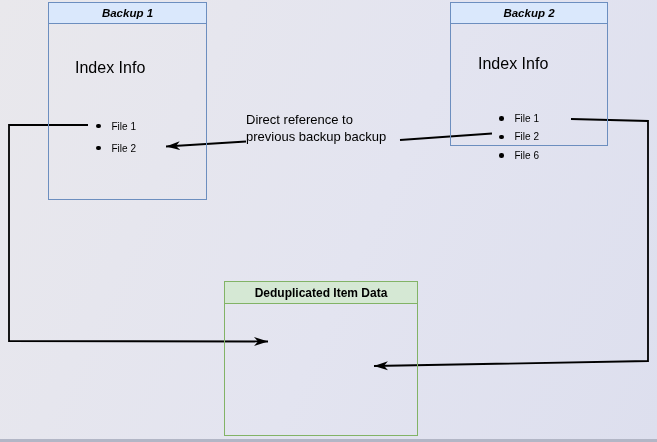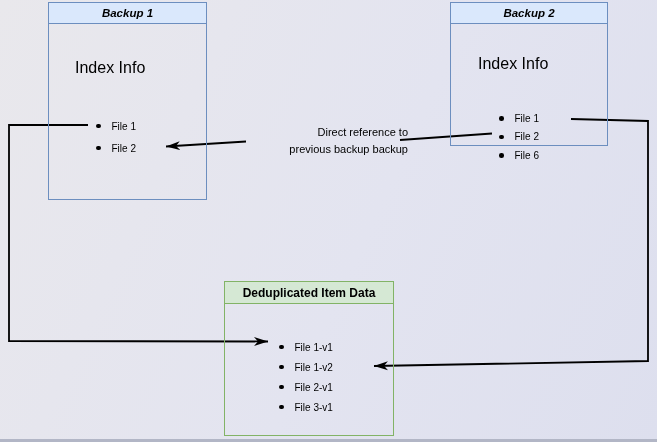--- a/index.html
+++ b/index.html
@@ -24,22 +24,22 @@
   .blue .box-header{background:var(--blue-fill,#dae8fc);border-bottom:1.5px solid var(--blue-border,#6c8ebf);font-style:italic;}
   .green .box-header{background:var(--green-fill,#d5e8d4);border-bottom:1.5px solid var(--green-border,#82b366);height:21px;font-size:12px;}
   .box-label{position:absolute;font-size:16px;white-space:nowrap;}
   .file-list{position:absolute;font-size:10px;}
   .file-row{display:flex;align-items:center;white-space:nowrap;}
   .dot{width:4.5px;height:4.5px;border-radius:50%;background:var(--text,#000);margin-right:11px;flex:none;}
   #b1-list .file-row{height:22px;}
   #b2-list .file-row{height:18.5px;}
   #dd-list .file-row{height:20px;}
   .edge-label{
-    position:absolute;left:246px;top:124px;width:162px;
-    text-align:right;font-size:11px;line-height:16.5px;white-space:nowrap;
+    position:absolute;left:246px;top:112px;width:162px;
+    text-align:left;font-size:13px;line-height:16.5px;white-space:nowrap;
   }
   .bottom-bar{position:absolute;left:0;right:0;bottom:0;height:3px;background:var(--bottom-bar,#b2b6c6);}
 </style>
 </head>
 <body>
 
 <div class="canvas">
 
   <svg class="edges" viewBox="0 0 657 442">
     <defs>
@@ -80,40 +80,22 @@
         <span class="dot"></span>
         <span>File 2</span>
       </div>
       <div class="file-row">
         <span class="dot"></span>
         <span>File 6</span>
       </div>
     </div>
   </div>
 
-  <div class="box green" style="left:224px;top:281px;width:170px;height:155px;">
+  <div class="box green" style="left:224px;top:281px;width:194px;height:155px;">
     <div class="box-header">Deduplicated Item Data</div>
-    <div class="file-list" id="dd-list" style="left:54px;top:55px;">
-      <div class="file-row">
-        <span class="dot"></span>
-        <span>File 1-v1</span>
-      </div>
-      <div class="file-row">
-        <span class="dot"></span>
-        <span>File 1-v2</span>
-      </div>
-      <div class="file-row">
-        <span class="dot"></span>
-        <span>File 2-v1</span>
-      </div>
-      <div class="file-row">
-        <span class="dot"></span>
-        <span>File 3-v1</span>
-      </div>
-    </div>
   </div>
 
   <div class="edge-label">
     <div>Direct reference to</div>
     <div>previous backup backup</div>
   </div>
 
   <div class="bottom-bar"></div>
 </div>
 

